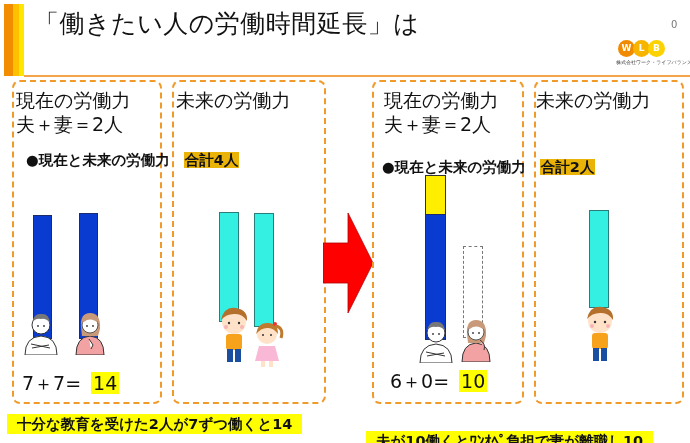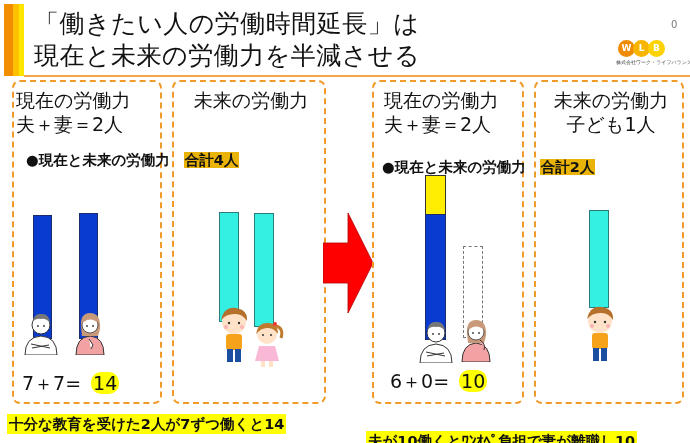--- a/index.html
+++ b/index.html
@@ -10,49 +10,48 @@
   .accent-bar .a2 { position: absolute; left: 9px; top: 0; width: 6px; height: 100%; background: #ffc000; }
   .accent-bar .a3 { position: absolute; left: 15px; top: 0; width: 5px; height: 100%; background: #ffe600; }
   .title { position: absolute; left: 34px; top: 8px; font-size: 25px; line-height: 32px; font-weight: normal; letter-spacing: 0.5px; color: #111; }
   .header-line { position: absolute; left: 24px; top: 75px; width: 666px; height: 2px; background: #f4a44a; }
   .page-num { position: absolute; left: 671px; top: 19px; font-size: 10px; color: #777; }
   .logo { position: absolute; left: 618px; top: 40px; width: 60px; height: 30px; }
   .logo .c { position: absolute; top: 0; width: 17px; height: 17px; border-radius: 50%; color: #fff; font-size: 9px; font-weight: bold; text-align: center; line-height: 17px; }
   .logo .sub { position: absolute; top: 19px; left: -2px; font-size: 5px; color: #333; white-space: nowrap; }
 
   .box { position: absolute; border: 2.5px dashed #f09a2a; border-radius: 8px; }
-  .box-title { position: absolute; font-size: 19px; line-height: 24px; text-align: center; white-space: nowrap; color: #111; }
+  .box-title { position: absolute; font-size: 19px; line-height: 24px; text-align: left; white-space: nowrap; color: #111; }
   .bullet-line { position: absolute; font-size: 14.5px; line-height: 20px; white-space: nowrap; font-weight: bold; }
   .bullet-line .total { background: #eab308; margin-left: 14px; padding: 0 1px; }
 
   .bar { position: absolute; border: 1px solid #1c2c6b; }
   .bar.blue { background: #0a3bd1; }
   .bar.cyan { background: #33f0e3; border-color: #2a7d78; }
   .bar.yellow { background: #ffee00; border-color: #333; }
   .bar.empty { background: transparent; border: 1.5px dashed #777; }
 
   .eq { position: absolute; font-size: 19px; line-height: 24px; white-space: nowrap; }
-  .eq .result { background: #ffff00; padding: 0 2px; margin-left: 10px; border-radius: 10px; }
+  .eq .result { background: #ffff00; padding: 0 2px; margin-left: 10px; }
 
-  .caption { position: absolute; top: 414px; font-size: 14.5px; line-height: 20px; font-weight: bold; background: #ffff00; white-space: nowrap; padding: 0 2px; }
+  .caption { position: absolute; top: 414px; font-size: 14.5px; line-height: 20px; font-weight: bold; background: #ffff00; white-space: nowrap; padding: 0 10px; }
 
   .arrow { position: absolute; left: 323px; top: 213px; }
   .figure { position: absolute; }
 </style>
 </head>
 <body>
 
 <div class="accent-bar">
   <div class="a1"></div>
     <div class="a2"></div>
     <div class="a3"></div>
 </div>
 <div class="title">
   <div>「働きたい人の労働時間延長」は</div>
-  <div>現在と未来の労働力を半減させる</div>
 </div>
 <div class="page-num">0</div>
 <div class="logo">
   <div class="c" style="left:0;background:#f08a00;">W</div>
   <div class="c" style="left:15px;background:#f7b500;">L</div>
   <div class="c" style="left:30px;background:#fcd200;">B</div>
   <div class="sub">株式会社ワーク・ライフバランス</div>
 </div>
 <div class="header-line"></div>
 
@@ -126,21 +125,20 @@
 
 <div class="box" style="left:372px;top:80px;width:152px;height:324px;"></div>
 <div class="box" style="left:534px;top:80px;width:150px;height:324px;"></div>
 
 <div class="box-title" style="left:384px;top:88px;width:140px;text-align:left;">
   <div>現在の労働力</div>
   <div>夫＋妻＝2人</div>
 </div>
 <div class="box-title" style="left:536px;top:88px;width:150px;">
   <div>未来の労働力</div>
-  <div>子ども1人</div>
 </div>
 <div class="bullet-line" style="left:382px;top:157px;">
   <span>●現在と未来の労働力</span><span class="total">合計2人</span>
 </div>
 
 <div class="bar yellow" style="left:425px;top:175px;width:21px;height:40px;"></div>
 <div class="bar blue" style="left:425px;top:214px;width:21px;height:126px;"></div>
 <div class="bar empty" style="left:463px;top:246px;width:20px;height:92px;"></div>
 <div class="bar cyan" style="left:589px;top:210px;width:20px;height:98px;"></div>
 

